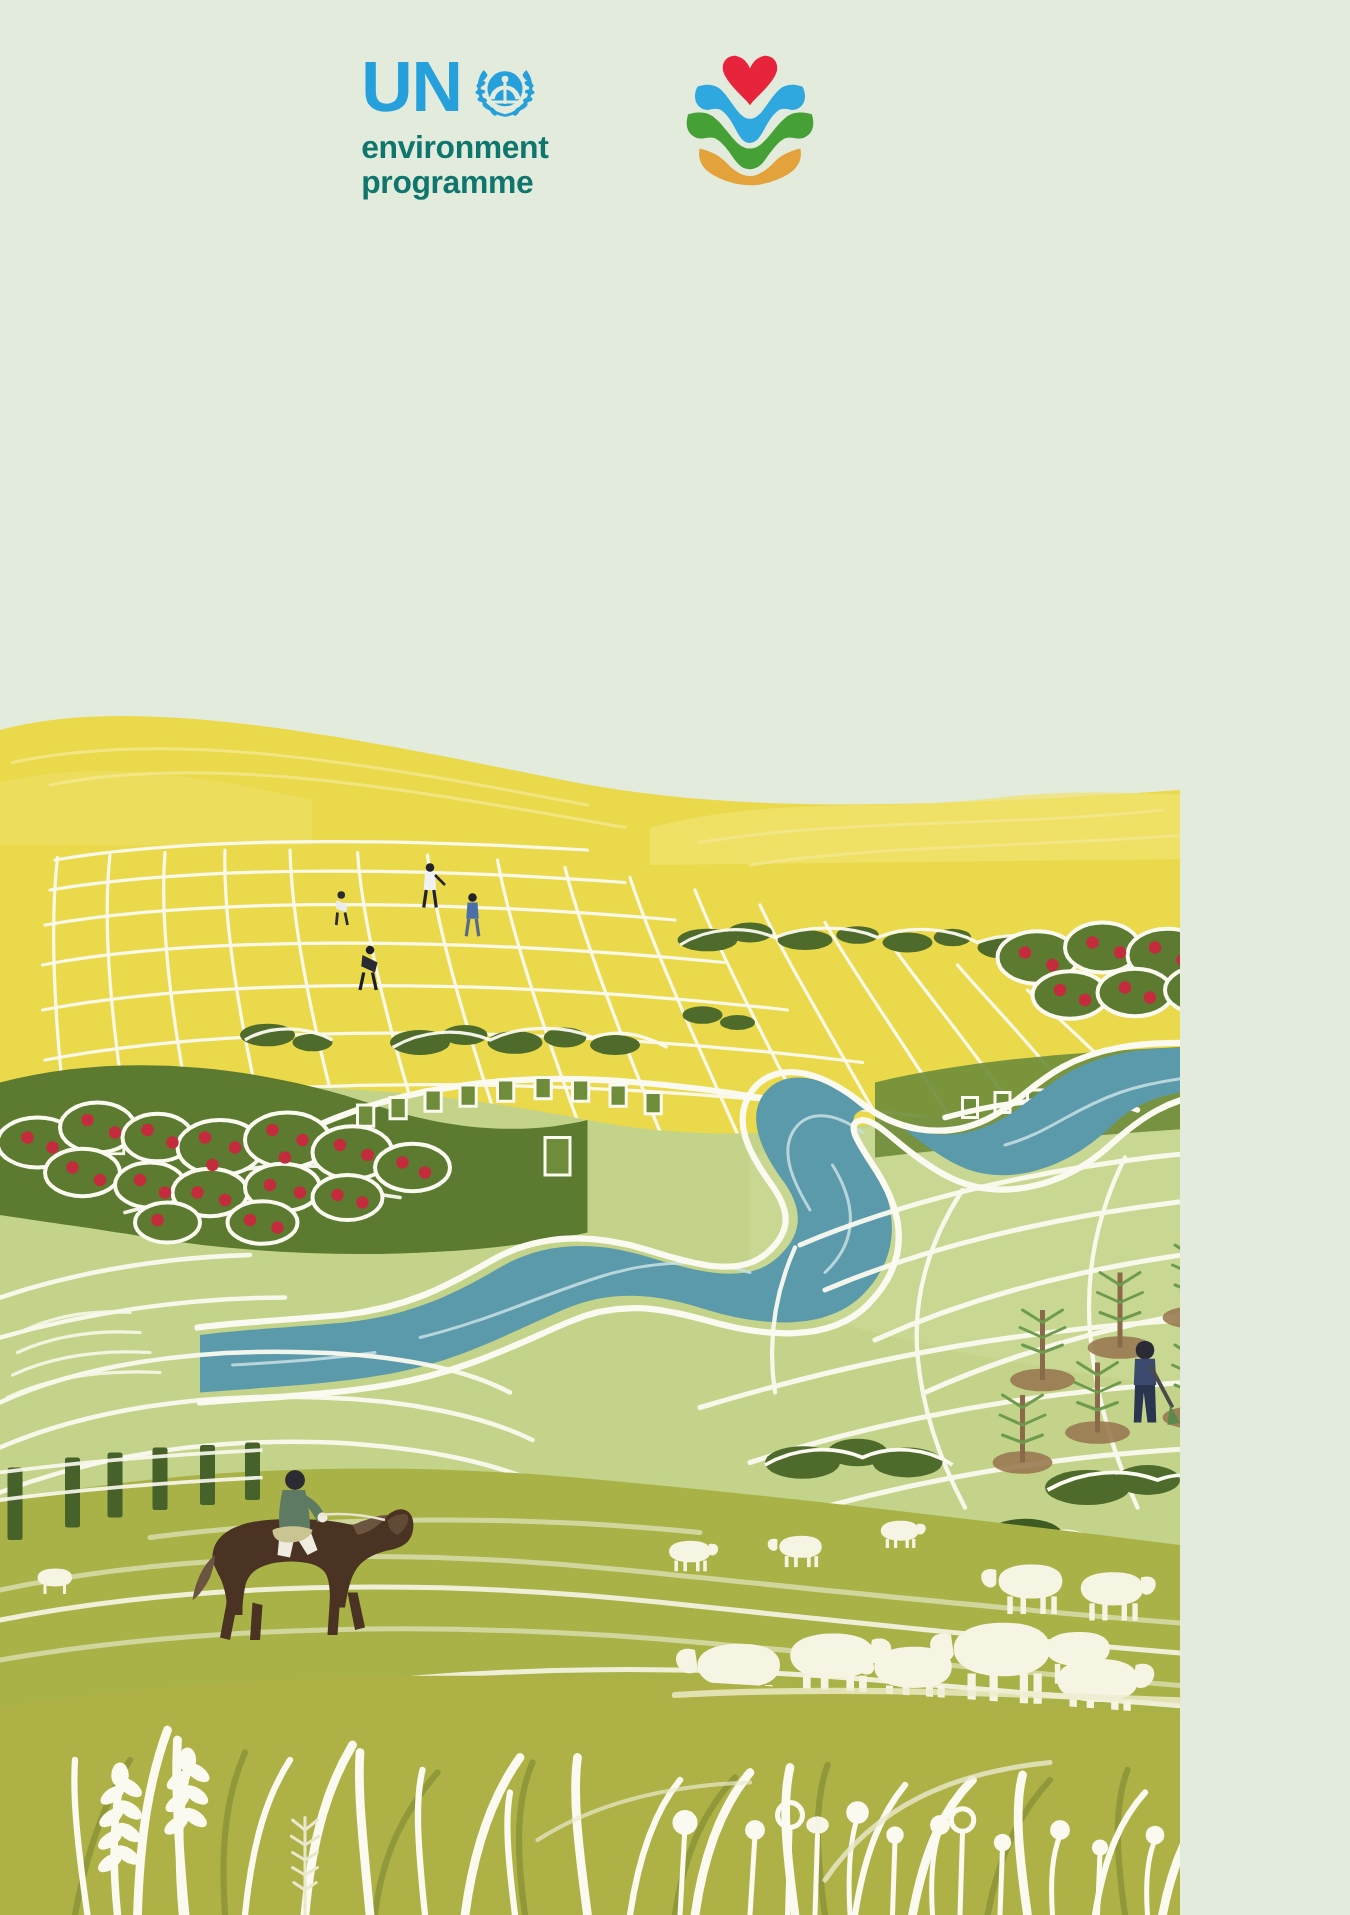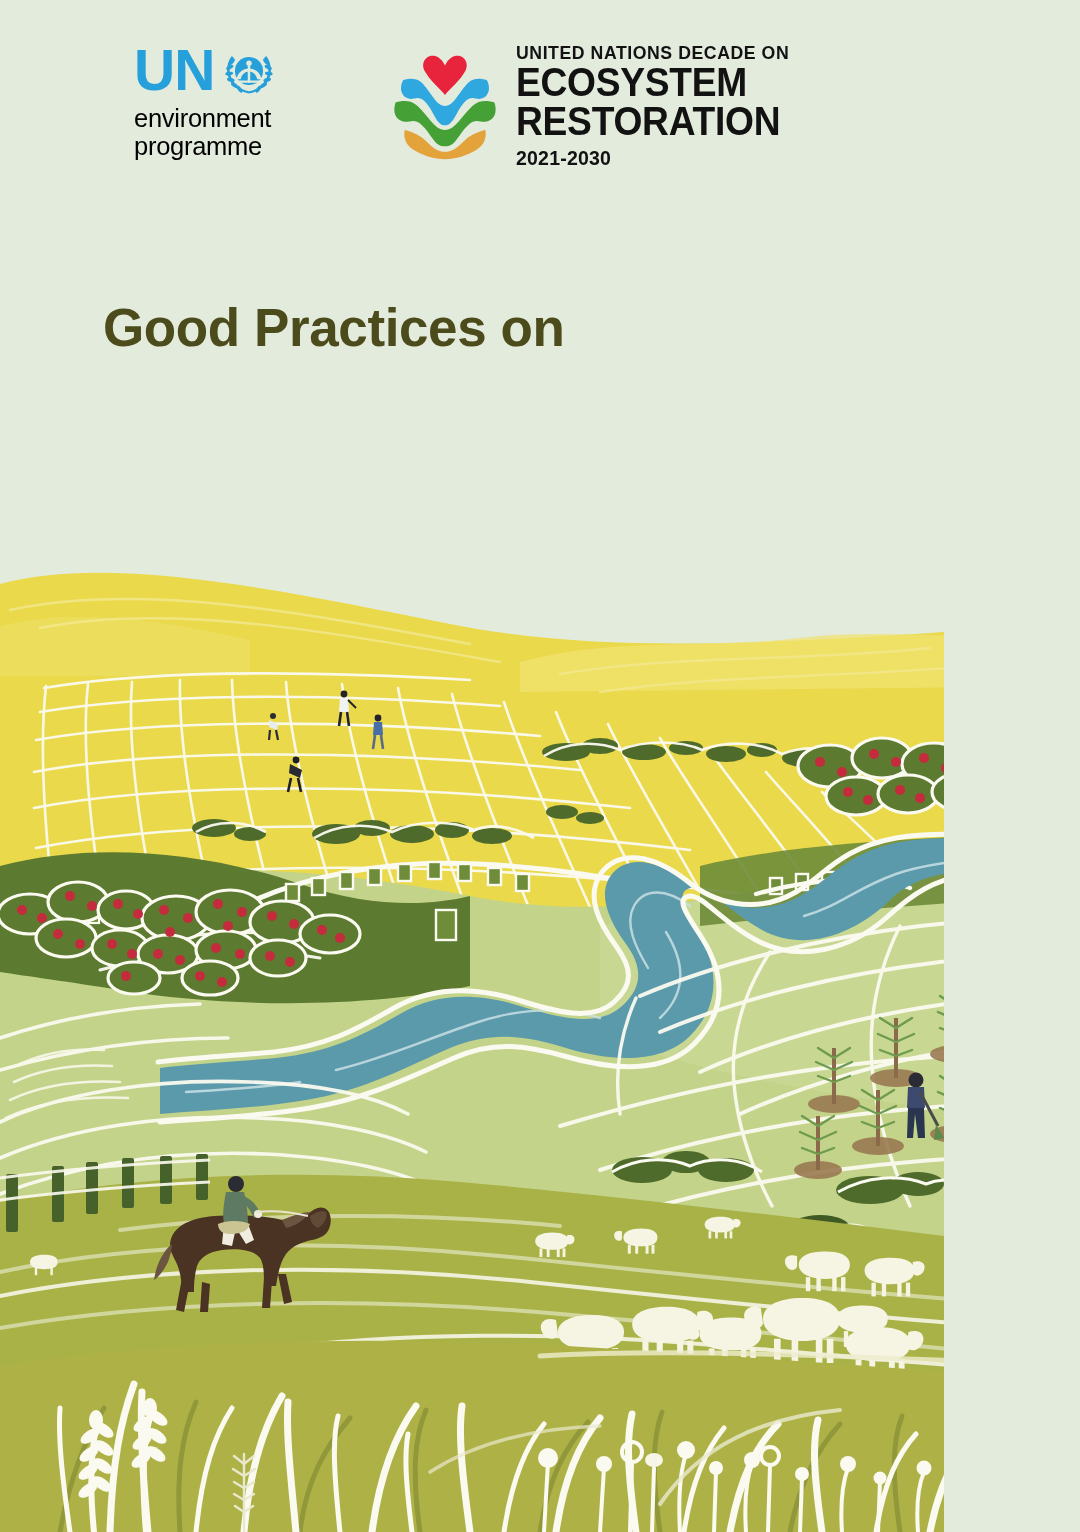--- a/index.html
+++ b/index.html
@@ -31,21 +31,21 @@
   .unep-logo { display:flex; flex-direction:column; width:200px; padding-top:6px; }
   .unep-top { display:flex; align-items:center; gap:9px; }
   .unep-un {
     font-size:57px; font-weight:bold; color:#26a0da;
     letter-spacing:-1px; line-height:0.82;
     font-family:"Liberation Sans", sans-serif;
   }
   .unep-emblem { width:52px; height:52px; flex:none; }
   .unep-sub {
     margin-top:9px;
-    font-size:25.5px; font-weight:normal; color:#000000;
+    font-size:25.5px; font-weight:bold; color:#0f766e;
     line-height:1.08; letter-spacing:-0.3px;
   }
 
   
   .decade-logo { display:flex; align-items:center; gap:16px; padding-top:4px; }
   .decade-mark { width:110px; height:108px; flex:none; }
   .decade-text { display:flex; flex-direction:column; color:#121212; }
   .dt-line1 {
     font-size:19px; font-weight:bold; letter-spacing:0.6px;
     line-height:1.12; transform:scaleX(0.93); transform-origin:left center;
@@ -140,31 +140,24 @@
       <svg class="decade-mark" viewBox="0 0 120 118">
 
         <path d="M60 46 C54 38 44 31 38 20 C33 11 39 2 48 3 C54 4 58 9 60 14 C62 9 66 4 72 3 C81 2 87 11 82 20 C76 31 66 38 60 46 Z" fill="#e8243c"></path>
 
         <path d="M14 30 C14 30 26 25 34 32 C44 41 50 58 60 58 C70 58 76 41 86 32 C94 25 106 30 106 30 C110 38 108 46 102 49 C95 53 90 45 82 53 C72 63 70 79 60 79 C50 79 48 63 38 53 C30 45 25 53 18 49 C12 46 10 38 14 30 Z" fill="#2fa8e0"></path>
 
         <path d="M6 54 C6 54 20 49 29 57 C41 67 48 84 60 84 C72 84 79 67 91 57 C100 49 114 54 114 54 C117 63 115 71 108 74 C100 78 95 70 86 78 C74 89 72 102 60 102 C48 102 46 89 34 78 C25 70 20 78 12 74 C5 71 3 63 6 54 Z" fill="#45a035"></path>
 
         <path d="M16 84 C16 84 30 87 38 95 C46 103 52 108 60 108 C68 108 74 103 82 95 C90 87 104 84 104 84 C106 93 102 101 94 106 C84 112 72 116 60 116 C48 116 36 112 26 106 C18 101 14 93 16 84 Z" fill="#e3a23a"></path>
       </svg>
-      <div class="decade-text">
-        <div class="dt-line1">UNITED NATIONS DECADE ON</div>
-        <div class="dt-line2">ECOSYSTEM</div>
-        <div class="dt-line3">RESTORATION</div>
-        <div class="dt-line4">2021-2030</div>
-      </div>
     </div>
   </div>
 
   <div class="title-block">
-    <div class="title-line">Good Practices on</div>
   </div>
 
   <div class="illustration">
     <svg viewBox="0 0 1080 966" preserveAspectRatio="none">
       <defs>
         <clipPath id="frame">
             <rect x="0" y="0" width="1080" height="966"></rect>
           </clipPath>
         <clipPath id="duneClip">
           <path d="M0 20 C120 -10 300 28 470 62 C640 96 820 84 1080 60 L1080 330 L0 330 Z"></path>

